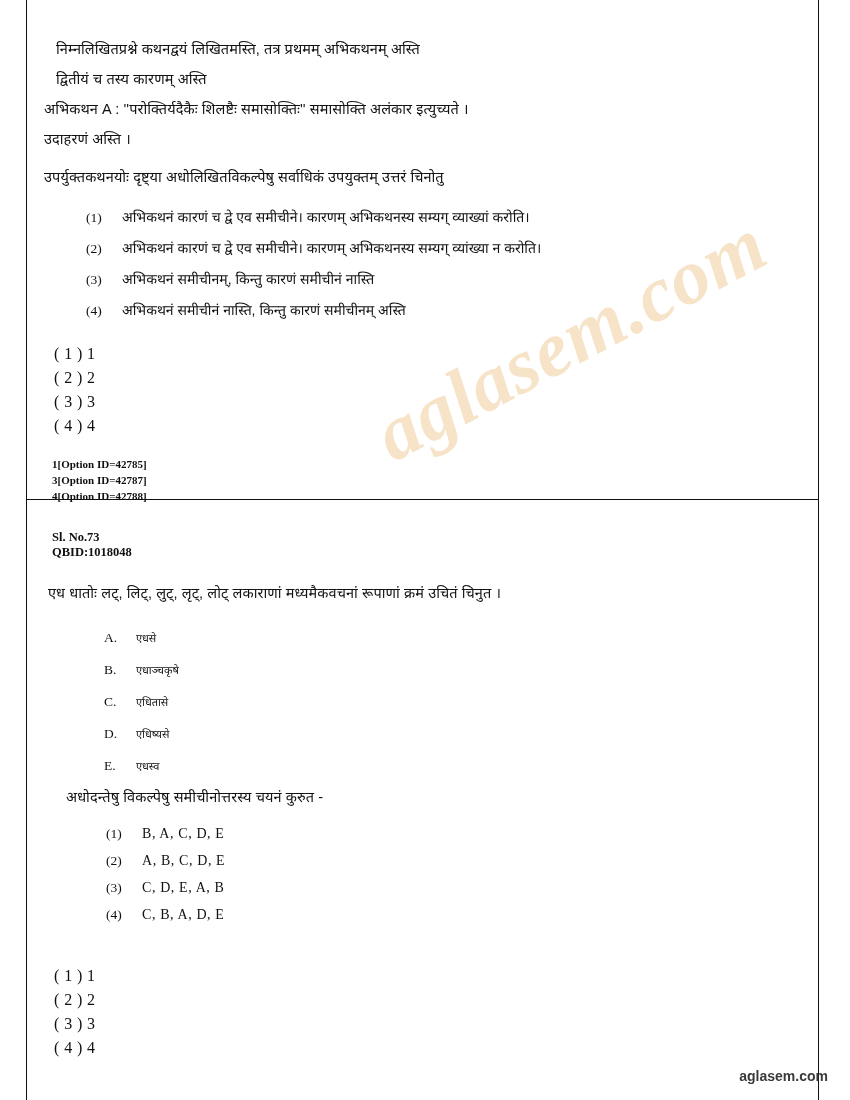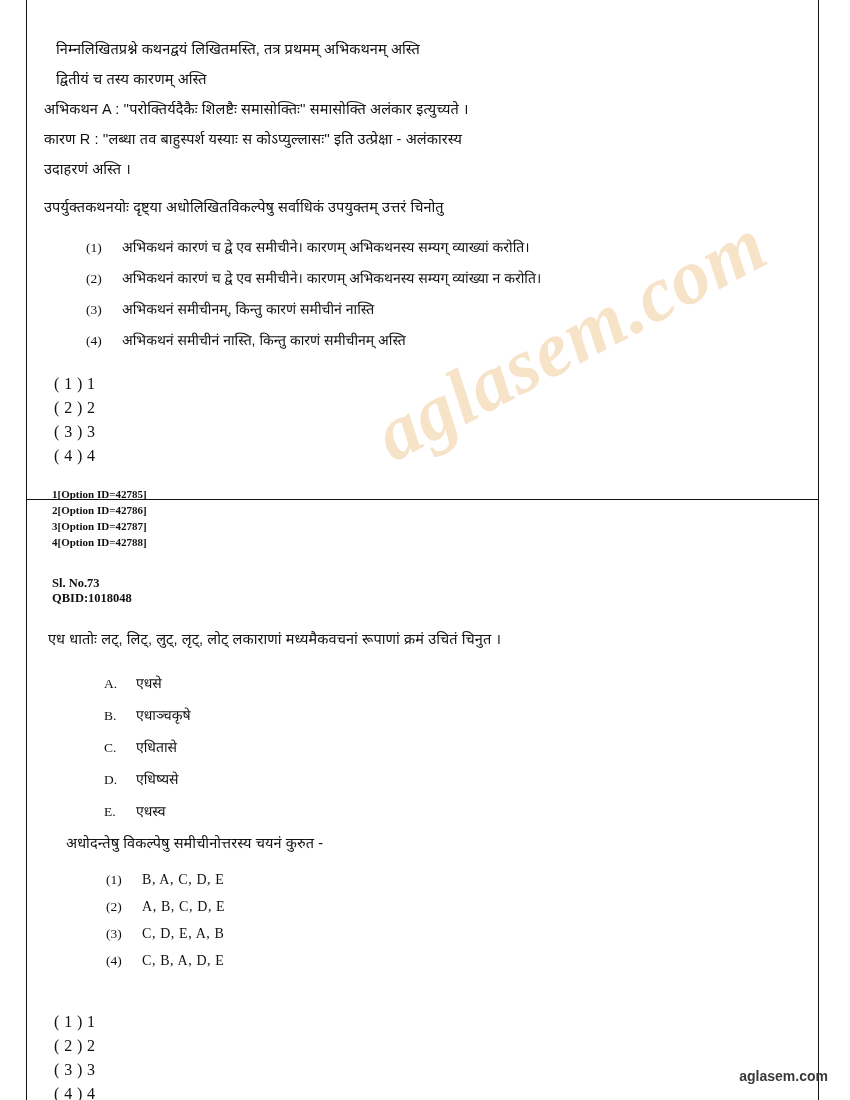--- a/index.html
+++ b/index.html
@@ -125,22 +125,22 @@
   }
   .abcd-key {
     width: 72px;
     flex: 0 0 72px;
     padding-left: 40px;
     box-sizing: border-box;
     font-family: "Liberation Serif", serif;
     font-size: 13.5px;
   }
   .abcd-val {
-    font-family: Liberation Mono, monospace;
-    font-size: 14px;
+    font-family: Liberation Serif, serif;
+    font-size: 11px;
   }
   .sub-prompt {
     margin-left: 22px;
   }
   .opts2 {
     margin-top: 8px;
     margin-left: 12px;
   }
   .opt2-row {
     display: flex;
@@ -199,21 +199,20 @@
 
   <div class="content">
 
     <div class="q-block">
       <div class="dev q-stem">
         <div>निम्नलिखितप्रश्ने कथनद्वयं लिखितमस्ति, तत्र प्रथमम् अभिकथनम् अस्ति</div>
         <div>द्वितीयं च तस्य कारणम् अस्ति</div>
       </div>
 
       <div class="dev assert-line">अभिकथन A : ''परोक्तिर्यदैकैः शिलष्टैः समासोक्तिः'' समासोक्ति अलंकार इत्युच्यते ।</div>
-      <div class="dev assert-line">कारण R : ''लब्धा तव बाहुस्पर्श यस्याः स कोऽप्युल्लासः'' इति उत्प्रेक्षा - अलंकारस्य</div>
       <div class="dev assert-line">उदाहरणं अस्ति ।</div>
 
       <div class="dev assert-line" style="margin-top:8px;">उपर्युक्तकथनयोः दृष्ट्या अधोलिखितविकल्पेषु सर्वाधिकं उपयुक्तम् उत्तरं चिनोतु</div>
 
       <div class="opts">
         <div class="opt-row">
           <span class="opt-num">(1)</span>
           <span class="opt-text">अभिकथनं कारणं च द्वे एव समीचीने। कारणम् अभिकथनस्य सम्यग् व्याख्यां करोति।</span>
         </div>
         <div class="opt-row">
@@ -232,21 +231,20 @@
 
       <div class="ans-list">
         <div class="ans-row">( 1 )  1</div>
         <div class="ans-row">( 2 )  2</div>
         <div class="ans-row">( 3 )  3</div>
         <div class="ans-row">( 4 )  4</div>
       </div>
 
       <div class="optid-block">
         <div>1[Option ID=42785]</div>
-        <div>2[Option ID=42786]</div>
         <div>3[Option ID=42787]</div>
         <div>4[Option ID=42788]</div>
       </div>
     </div>
 
     <div style="height:26px;"></div>
 
     <div class="q-block">
       <div class="qhead">
         <div>Sl. No.73</div>

